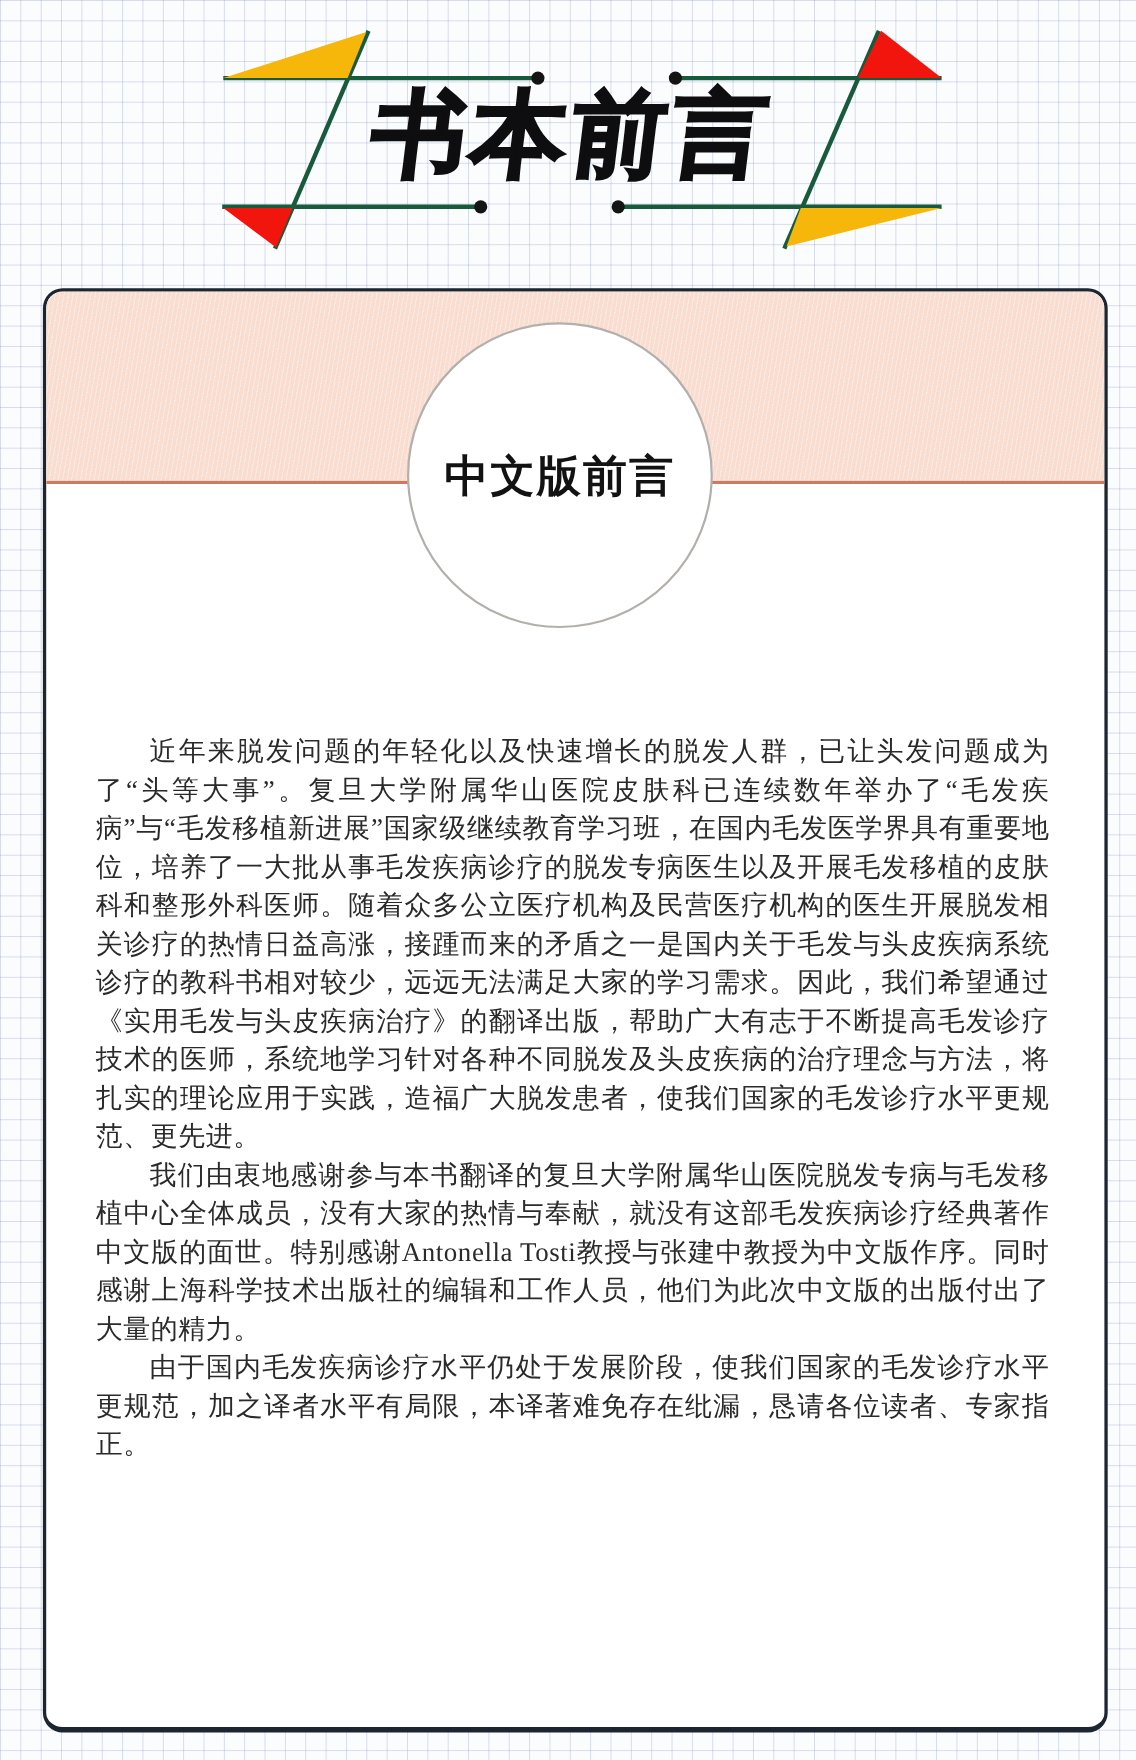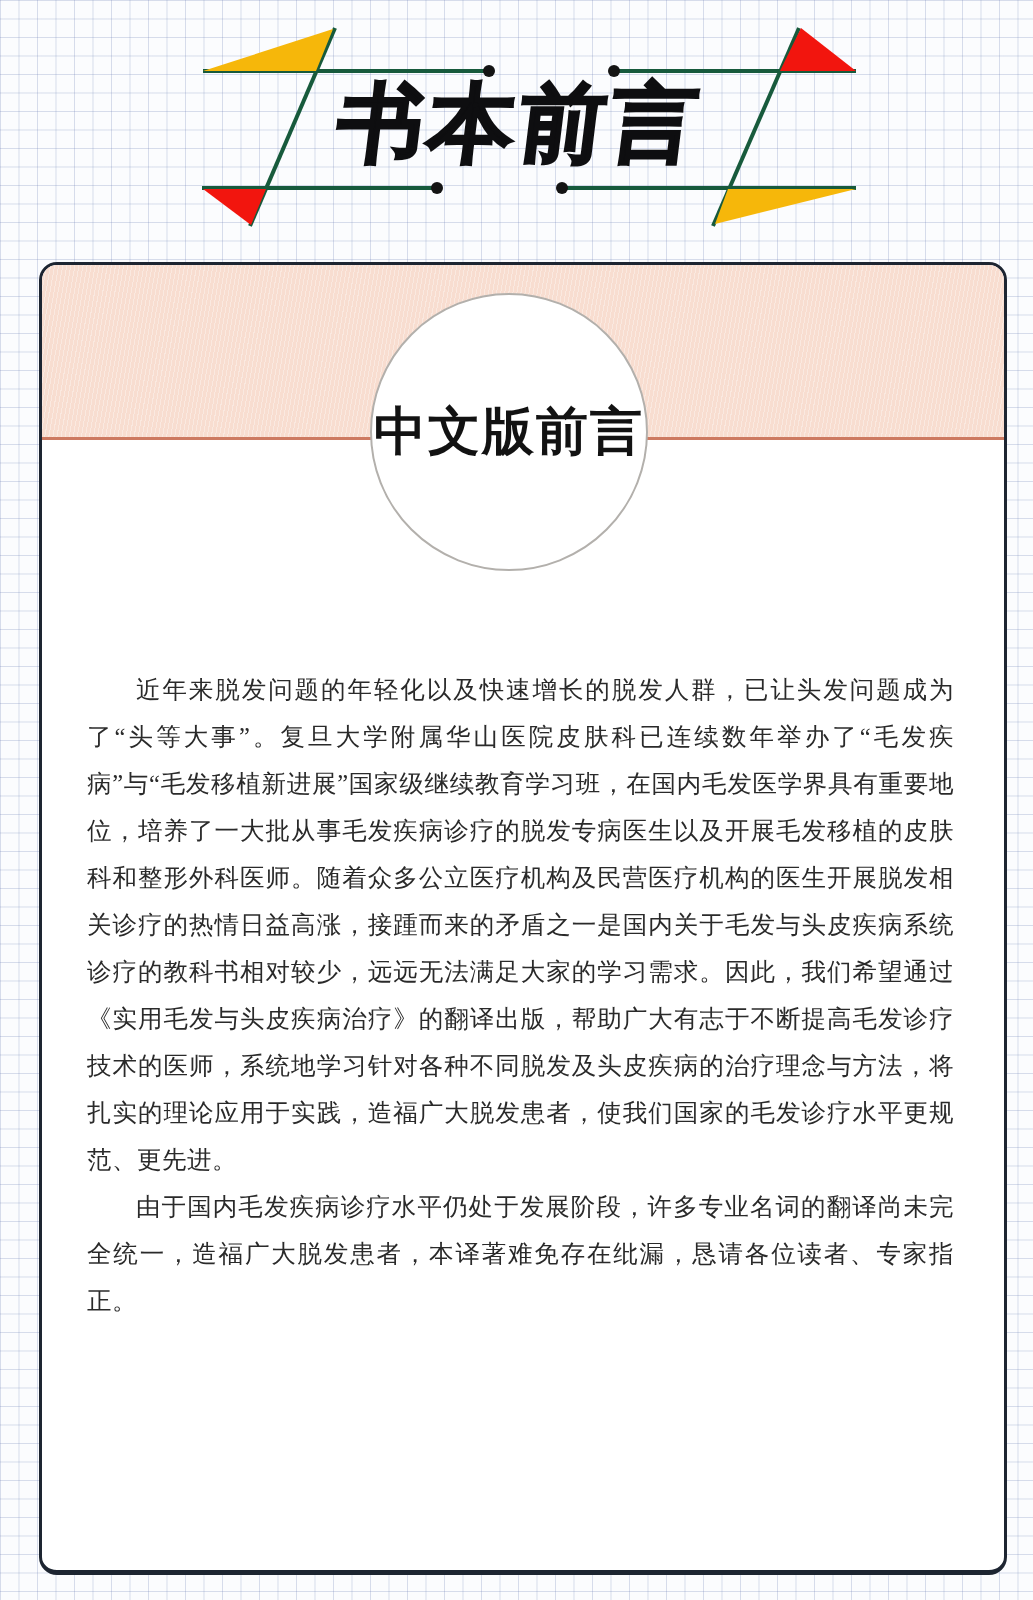--- a/index.html
+++ b/index.html
@@ -65,35 +65,35 @@
     width: 274px; height: 274px;
     border-radius: 50%;
     background: #ffffff;
     border: 2px solid #b3b0ac;
     display: flex; align-items: center; justify-content: center;
     z-index: 2;
   }
   .card-title {
     margin: 0;
     font-family: "Liberation Serif", "DejaVu Serif", serif;
-    font-size: 52px;
+    font-size: 40px;
     font-weight: bold;
     color: #121212;
     letter-spacing: 2px;
     white-space: nowrap;
   }
   .card-body {
     position: relative;
     padding: 226px 50px 0 45px;
     z-index: 1;
   }
   .card-body p {
     margin: 0;
     font-size: 24.5px;
-    line-height: 47px;
+    line-height: 35px;
     color: #2a2a2a;
     text-align: justify;
     text-indent: 2em;
     letter-spacing: 0.5px;
   }
 </style>
 </head>
 <body>
 
 <div class="page">
@@ -121,18 +121,19 @@
   <div class="header-title">书本前言</div>
 
   <section class="card">
     <div class="banner">
       <div class="banner-circle">
         <h2 class="card-title">中文版前言</h2>
       </div>
     </div>
     <div class="card-body">
       <p>近年来脱发问题的年轻化以及快速增长的脱发人群，已让头发问题成为了“头等大事”。复旦大学附属华山医院皮肤科已连续数年举办了“毛发疾病”与“毛发移植新进展”国家级继续教育学习班，在国内毛发医学界具有重要地位，培养了一大批从事毛发疾病诊疗的脱发专病医生以及开展毛发移植的皮肤科和整形外科医师。随着众多公立医疗机构及民营医疗机构的医生开展脱发相关诊疗的热情日益高涨，接踵而来的矛盾之一是国内关于毛发与头皮疾病系统诊疗的教科书相对较少，远远无法满足大家的学习需求。因此，我们希望通过《实用毛发与头皮疾病治疗》的翻译出版，帮助广大有志于不断提高毛发诊疗技术的医师，系统地学习针对各种不同脱发及头皮疾病的治疗理念与方法，将扎实的理论应用于实践，造福广大脱发患者，使我们国家的毛发诊疗水平更规范、更先进。</p>
-      <p>由于国内毛发疾病诊疗水平仍处于发展阶段，许多专业名词的翻译尚未完全统一，造福广大脱发患者，本译著难免存在纰漏，恳请各位读者、专家指正。</p>
+      <p>我们由衷地感谢参与本书翻译的复旦大学附属华山医院脱发专病与毛发移植中心全体成员，没有大家的热情与奉献，就没有这部毛发疾病诊疗经典著作中文版的面世。特别感谢Antonella Tosti教授与张建中教授为中文版作序。同时感谢上海科学技术出版社的编辑和工作人员，他们为此次中文版的出版付出了大量的精力。</p>
+      <p>由于国内毛发疾病诊疗水平仍处于发展阶段，使我们国家的毛发诊疗水平更规范，加之译者水平有局限，本译著难免存在纰漏，恳请各位读者、专家指正。</p>
 
     </div>
   </section>
 
 </div>
 
 </body></html>

